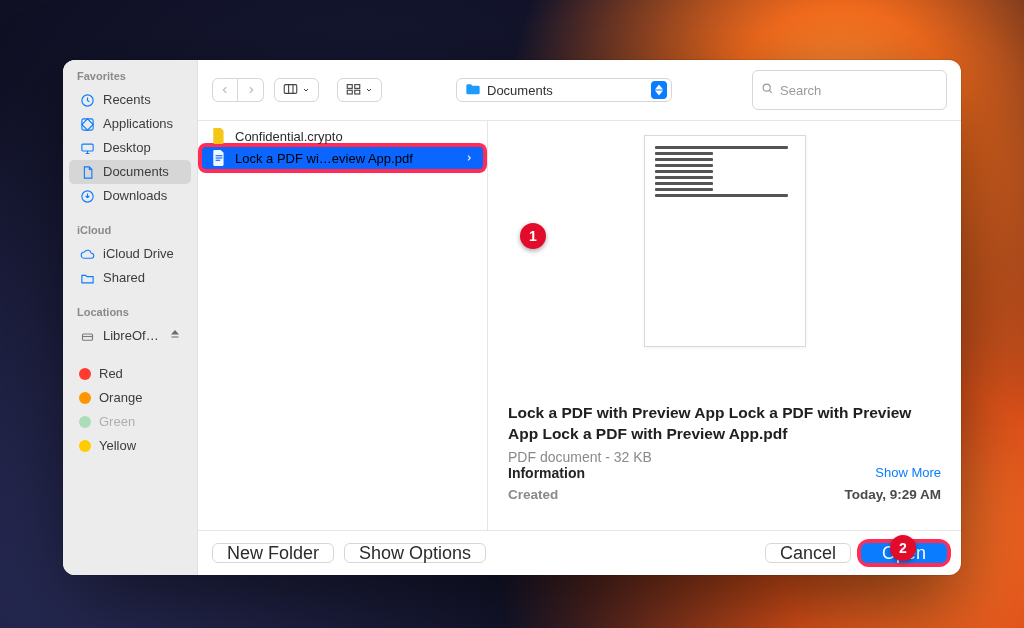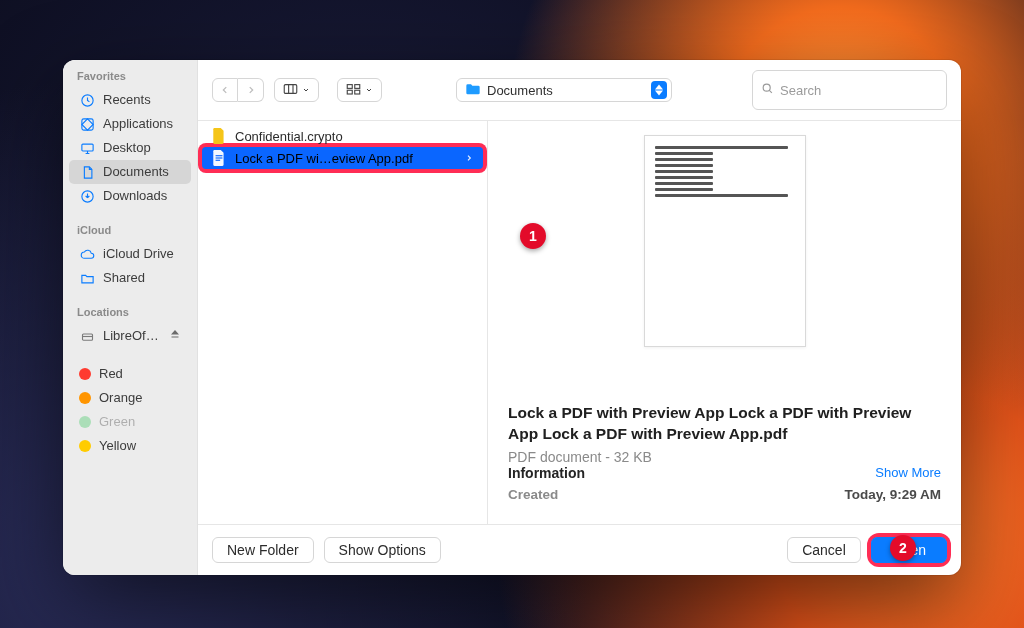--- a/index.html
+++ b/index.html
@@ -51,21 +51,21 @@
     .thumb { width: 162px; height: 212px; border: 1px solid #d9d9d9; background: #fff; margin: 0 auto 16px; padding: 10px 10px; box-shadow: 0 1px 3px rgba(0,0,0,0.06); display:flex; flex-direction:column;}
     .thumb .tline { height: 3px; background: #555; margin-bottom: 3px; border-radius: 1px;}
     .pv-title { font-size: 15.5px; font-weight: 600; color: #202020; line-height: 1.35; margin-top: 40px; }
     .pv-sub { font-size: 14px; color: #8a8a8a; margin-top: 4px; }
     .pv-info-head { font-size: 14px; font-weight: 600; color: #242424; display: flex; align-items: center; }
     .pv-show-more { margin-left: auto; font-size: 13px; font-weight: 500; color: #0a7cff; }
     .pv-kv { display: flex; margin-top: 6px; font-size: 13.5px; color: #8a8a8a; font-weight: bold; }
     .pv-kv .v { margin-left: auto; color: #4a4a4a; }
 
     .footer { display: flex; align-items: center; gap: 10px; padding: 12px 14px; border-top: 1px solid #e6e6e6; }
-    .btn { height: 26px; padding: 0 14px; border-radius: 6px; border: 1px solid #d6d6d6; background: #fff; font-size: 14px; color: #2c2c2c; display: inline-flex; align-items: center; }
+    .btn { height: 20px; padding: 0 14px; border-radius: 6px; border: 1px solid #d6d6d6; background: #fff; font-size: 18px; color: #2c2c2c; display: inline-flex; align-items: center; }
     .btn.primary { background: #0a7cff; color: #fff; border-color: #0a7cff; font-weight: 500; padding: 0 20px; }
     .open-hl { box-shadow: 0 0 0 4px #ff2d55; border-radius: 8px; }
 
     .annot-badge { position: absolute; width: 26px; height: 26px; border-radius: 50%; background: #e30b2a; color: #fff; font-weight: 700; font-size: 14px; display: flex; align-items: center; justify-content: center; box-shadow: 0 2px 5px rgba(0,0,0,0.35); }
     .folder-icon { color:#1e9bff; }
   </style>
 </head>
 <body>
 <div class="wallpaper"></div>
 

